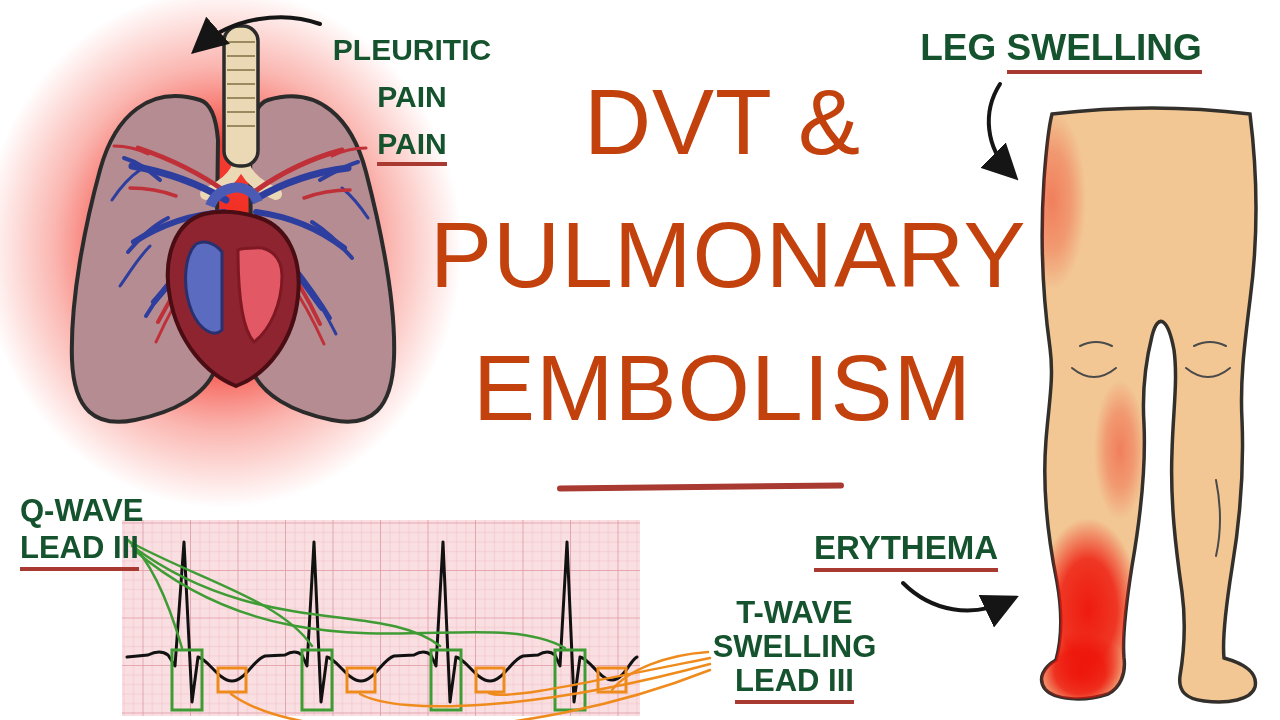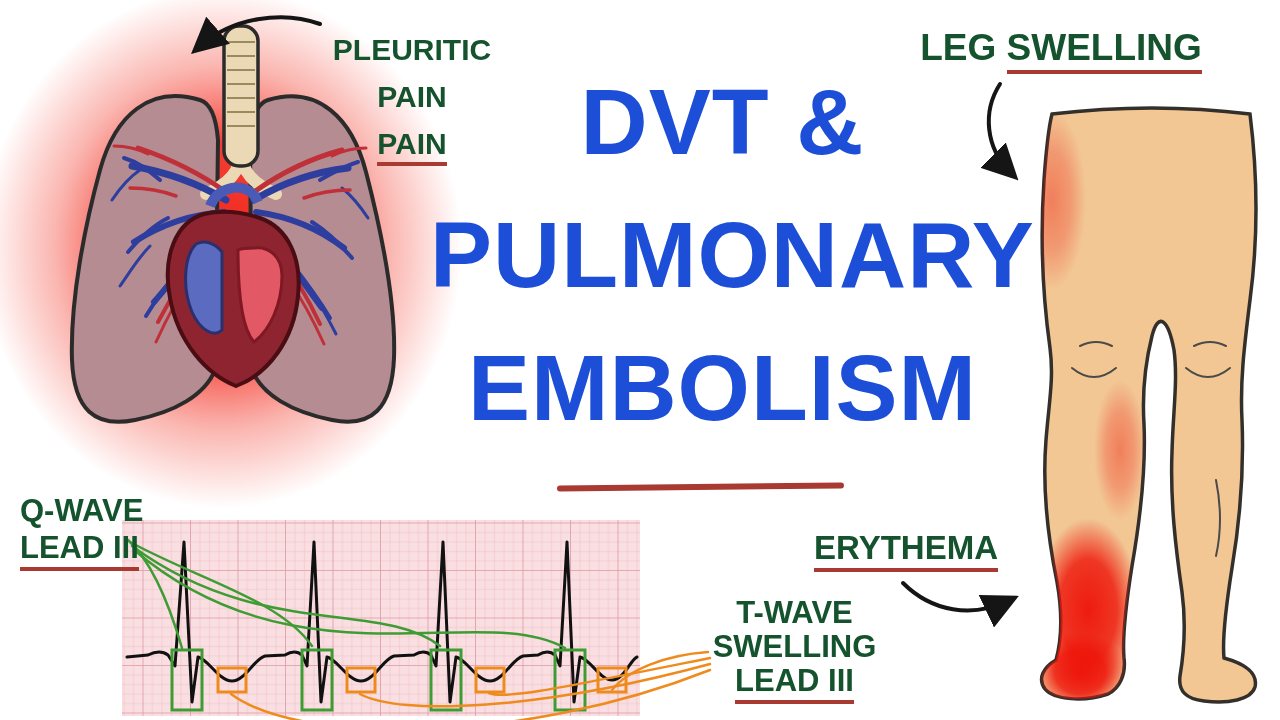--- a/index.html
+++ b/index.html
@@ -6,21 +6,21 @@
   .canvas{
     position:relative;width:1280px;height:720px;background:#ffffff;
     overflow:hidden;font-family:"Liberation Sans", sans-serif;color:#1b1b1b;
   }
   .art{position:absolute;left:0;top:0;width:1280px;height:720px;}
   .label{position:absolute;font-weight:bold;color:#14532d;z-index:3;}
   .label .ln{display:block;}
   .u-red{border-bottom:4px solid #a93a32;padding-bottom:2px;}
   .title-block{
     position:absolute;left:430px;top:56px;width:585px;text-align:center;
-    font-weight:bold;font-size:93px;line-height:133px;color:#1d4ed8;
+    font-weight:normal;font-size:93px;line-height:133px;color:#c2410c;
     letter-spacing:1px;z-index:3;
   }
   .title-underline{
     position:absolute;left:557px;top:484px;width:287px;height:6px;
     background:#a93a32;border-radius:3px;transform:rotate(-0.6deg);z-index:3;
   }
   .pleuritic{left:322px;top:26px;width:180px;text-align:center;font-size:30px;line-height:47px;}
   .legswelling{left:915px;top:26px;width:292px;text-align:center;font-size:37px;line-height:44px;}
   .qwave{left:20px;top:492px;width:140px;text-align:left;font-size:31px;line-height:37px;}
   .twave{left:712px;top:596px;width:165px;text-align:center;font-size:31px;line-height:34px;}

